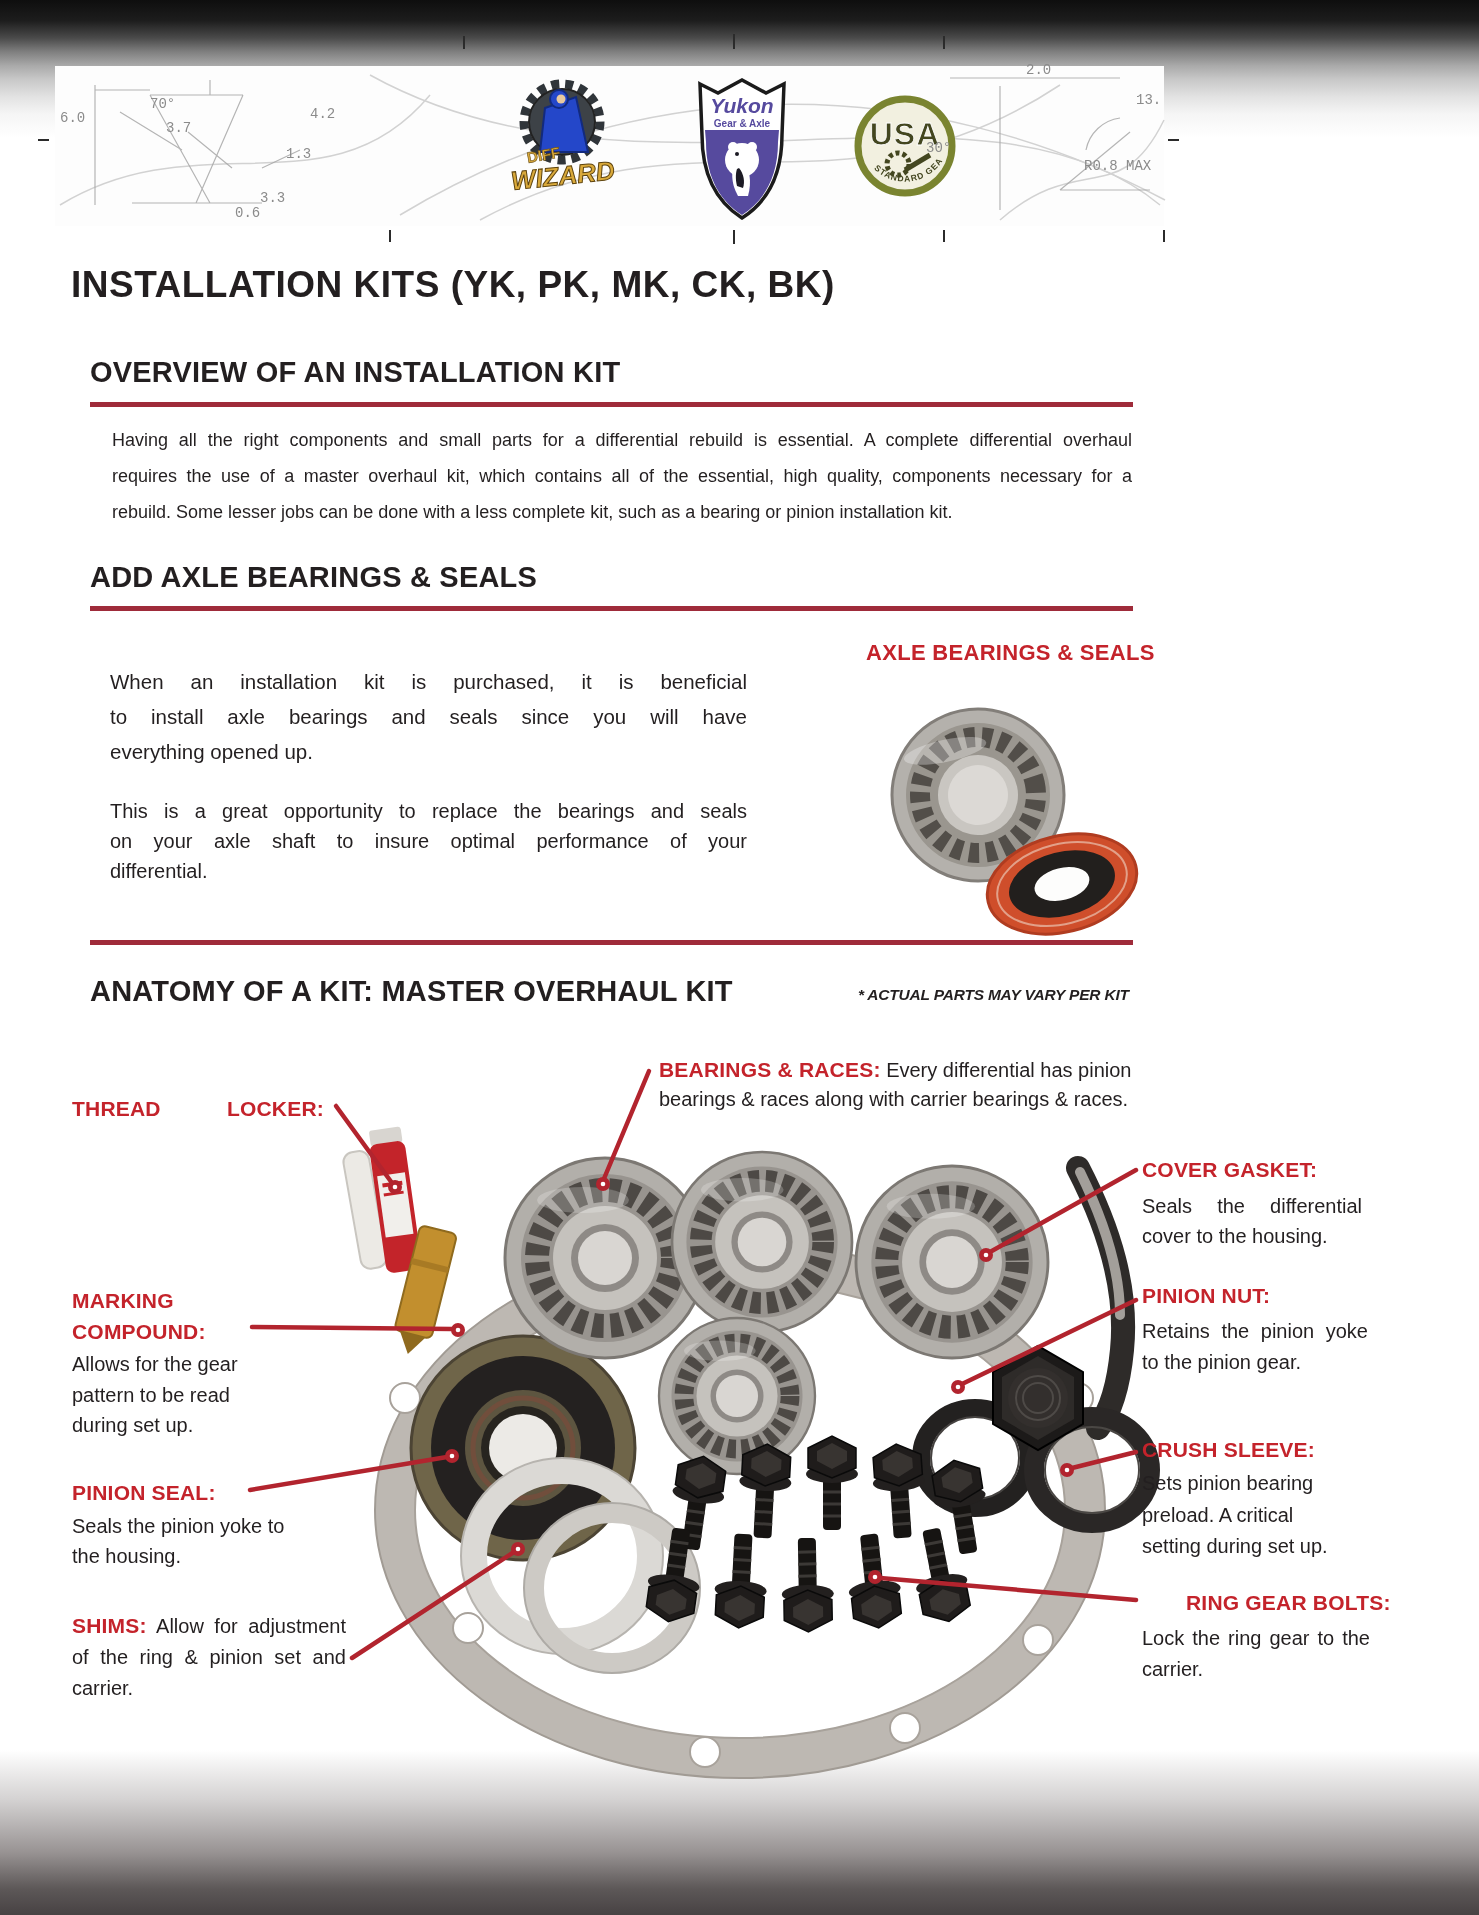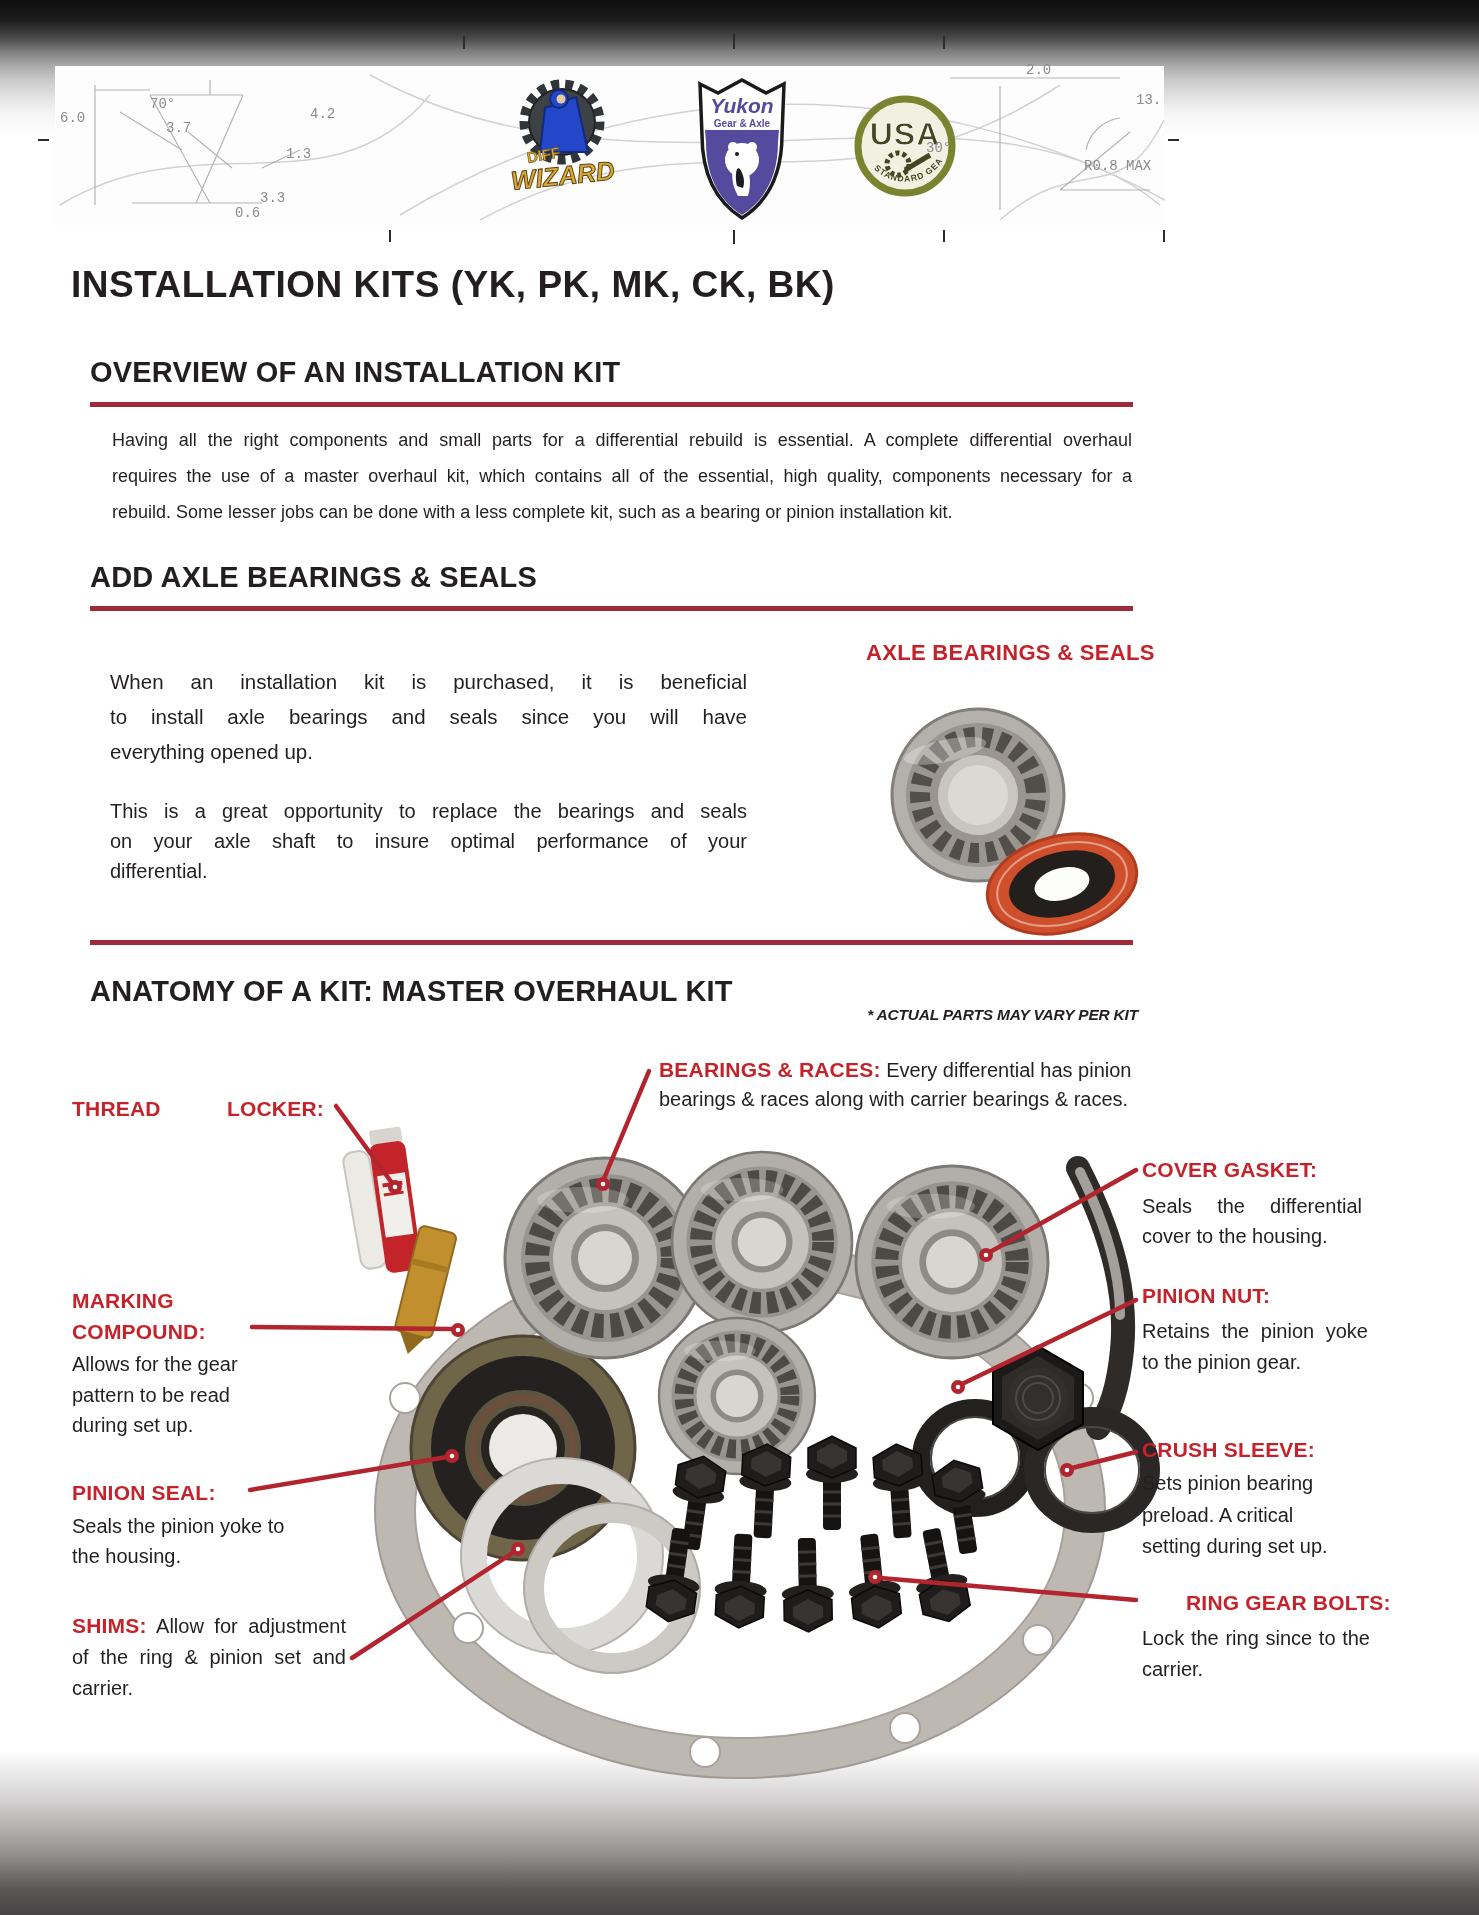--- a/index.html
+++ b/index.html
@@ -18,21 +18,21 @@
   .rule{height:5px;background:#9f2b3a;}
   
   .lines>div{white-space:nowrap;}
   .stretch>div{text-align:justify;text-align-last:justify;}
   .stretch>div:last-child{text-align-last:left;}
   .p-overview{font-size:18px;line-height:36px;width:1020px;}
   .p-lead{font-size:20.5px;font-weight:normal;line-height:35px;width:637px;}
   .p-axle2{font-size:20px;line-height:30px;width:637px;}
   .red{color:#c4232b;}
   .axle-label{font-size:22px;font-weight:bold;letter-spacing:.3px;white-space:nowrap;}
-  .note{font-size:15.5px;font-weight:bold;font-style:italic;letter-spacing:-.2px;width:280px;text-align:right;white-space:nowrap;margin-top:20px;}
+  .note{font-size:15.5px;font-weight:bold;font-style:italic;letter-spacing:-.2px;width:280px;text-align:left;white-space:nowrap;}
   
   .co-label{font-size:21px;font-weight:bold;color:#c4232b;letter-spacing:.2px;white-space:nowrap;}
   .co-label2{font-size:21px;font-weight:bold;color:#c4232b;letter-spacing:.2px;line-height:31px;}
   .co-body{font-size:20px;line-height:31px;}
   .co-inline{font-size:20px;}
   .dim{position:absolute;font-size:14px;color:#8b8b8b;white-space:nowrap;font-family:Liberation Mono, monospace;}
   svg text{font-family:"Liberation Sans", sans-serif;}
 </style>
 </head>
 <body>
@@ -336,17 +336,17 @@
 
   <div class="abs co-label" style="left:1142px;top:1438px">CRUSH SLEEVE:</div>
   <div class="abs co-body lines" style="left:1142px;top:1468px;width:200px;line-height:31.5px">
       <div>Sets pinion bearing</div>
       <div>preload. A critical</div>
       <div>setting during set up.</div>
     </div>
 
   <div class="abs co-label" style="left:1186px;top:1591px">RING GEAR BOLTS:</div>
   <div class="abs co-body lines stretch" style="left:1142px;top:1623px;width:228px;line-height:31px">
-      <div>Lock the ring since to the</div>
+      <div>Lock the ring gear to the</div>
       <div>carrier.</div>
     </div>
 
 </div>
 
 </body></html>

